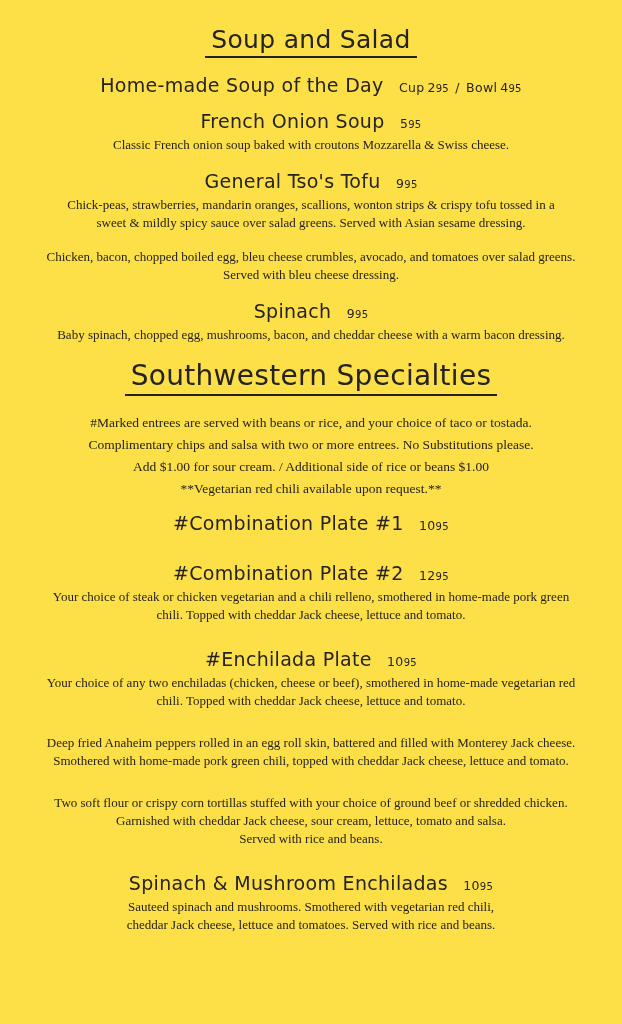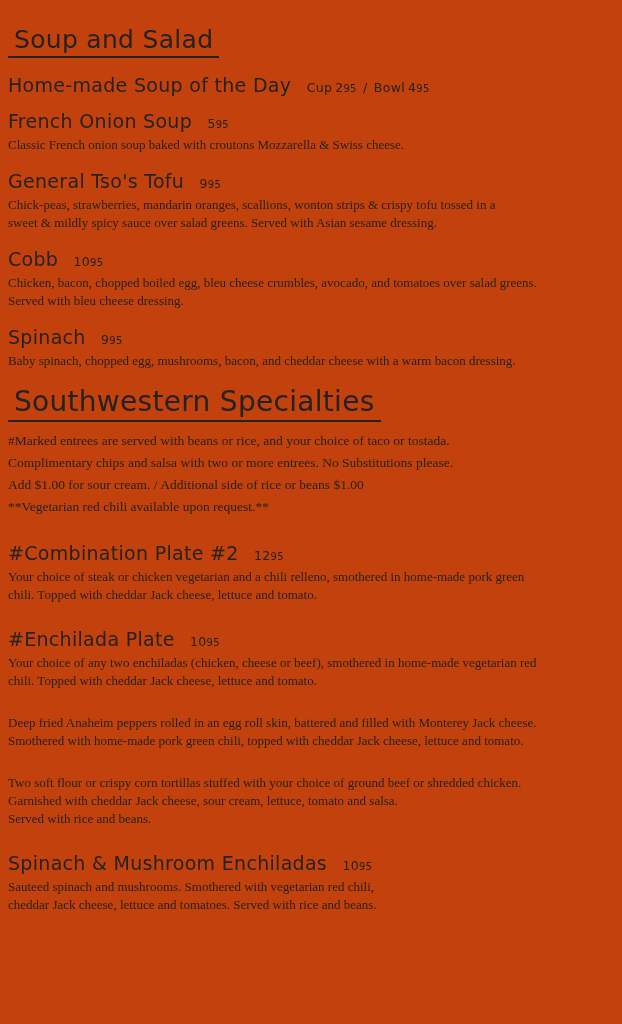--- a/index.html
+++ b/index.html
@@ -2,36 +2,36 @@
 <html><head>
 <meta charset="utf-8">
 <style>
   html, body { margin: 0; padding: 0; background: #ffffff; }
   .page {
     position: relative;
     width: 622px;
     height: 1024px;
     box-sizing: border-box;
     padding: 26px 8px 0 8px;
-    background: #c2410c;
+    background: #fde047;
     color: #262220;
-    text-align: left;
+    text-align: center;
     font-family: "Liberation Serif", serif;
     overflow: hidden;
   }
   .script { font-family: "DejaVu Sans", sans-serif; letter-spacing: 0.3px; }
   .section-title {
     display: inline-block;
     font-size: 25px;
     line-height: 28px;
     border-bottom: 2px solid #262220;
     padding: 0 6px 2px 6px;
   }
   .title-wrap { margin-bottom: 16px; }
-  .title-wrap.sw { margin-top: 14px; margin-bottom: 8px; }
+  .title-wrap.sw { margin-top: 14px; }
   .title-wrap.sw .section-title { font-size: 28px; line-height: 32px; }
   .item { margin-bottom: 16px; }
   .sw-items .item { margin-bottom: 24px; }
   .item-head { font-size: 19px; line-height: 22px; }
   .item-name { display: inline; }
   .price { display: inline; font-size: 12.5px; margin-left: 9px; white-space: nowrap; }
   .price .cents { font-size: 10px; }
   .price .p-label { margin-right: 3px; }
   .price .p-sep { margin: 0 2px; }
   .desc {
@@ -79,24 +79,20 @@
   <div class="item">
     <div class="item-head script">
       <span class="item-name">General Tso's Tofu</span>
       <span class="price"><span>9</span><span class="cents">95</span></span>
     </div>
     <div class="desc">Chick-peas, strawberries, mandarin oranges, scallions, wonton strips &amp; crispy tofu tossed in a
 sweet &amp; mildly spicy sauce over salad greens.  Served with Asian sesame dressing.</div>
   </div>
 
   <div class="item">
-    <div class="item-head script">
-      <span class="item-name">Cobb</span>
-      <span class="price"><span>10</span><span class="cents">95</span></span>
-    </div>
     <div class="desc">Chicken, bacon, chopped boiled egg, bleu cheese crumbles, avocado, and tomatoes over salad greens.
 Served with bleu cheese dressing.</div>
   </div>
 
   <div class="item">
     <div class="item-head script">
       <span class="item-name">Spinach</span>
       <span class="price"><span>9</span><span class="cents">95</span></span>
     </div>
     <div class="desc">Baby spinach, chopped egg, mushrooms, bacon, and cheddar cheese with a warm bacon dressing.</div>
@@ -107,20 +103,24 @@
   </div>
 
   <div class="notes">#Marked entrees are served with beans or rice, and your choice of taco or tostada.
 Complimentary chips and salsa with two or more entrees.  No Substitutions please.
 Add $1.00 for sour cream. / Additional side of rice or beans $1.00
 **Vegetarian red chili available upon request.**</div>
 
   <div class="sw-items">
 
     <div class="item">
+      <div class="item-head script">
+        <span class="item-name">#Combination Plate #1</span>
+        <span class="price"><span>10</span><span class="cents">95</span></span>
+      </div>
     </div>
 
     <div class="item">
       <div class="item-head script">
         <span class="item-name">#Combination Plate #2</span>
         <span class="price"><span>12</span><span class="cents">95</span></span>
       </div>
       <div class="desc">Your choice of steak or chicken vegetarian and a chili relleno, smothered in home-made pork green
 chili. Topped with cheddar Jack cheese, lettuce and tomato.</div>
     </div>

